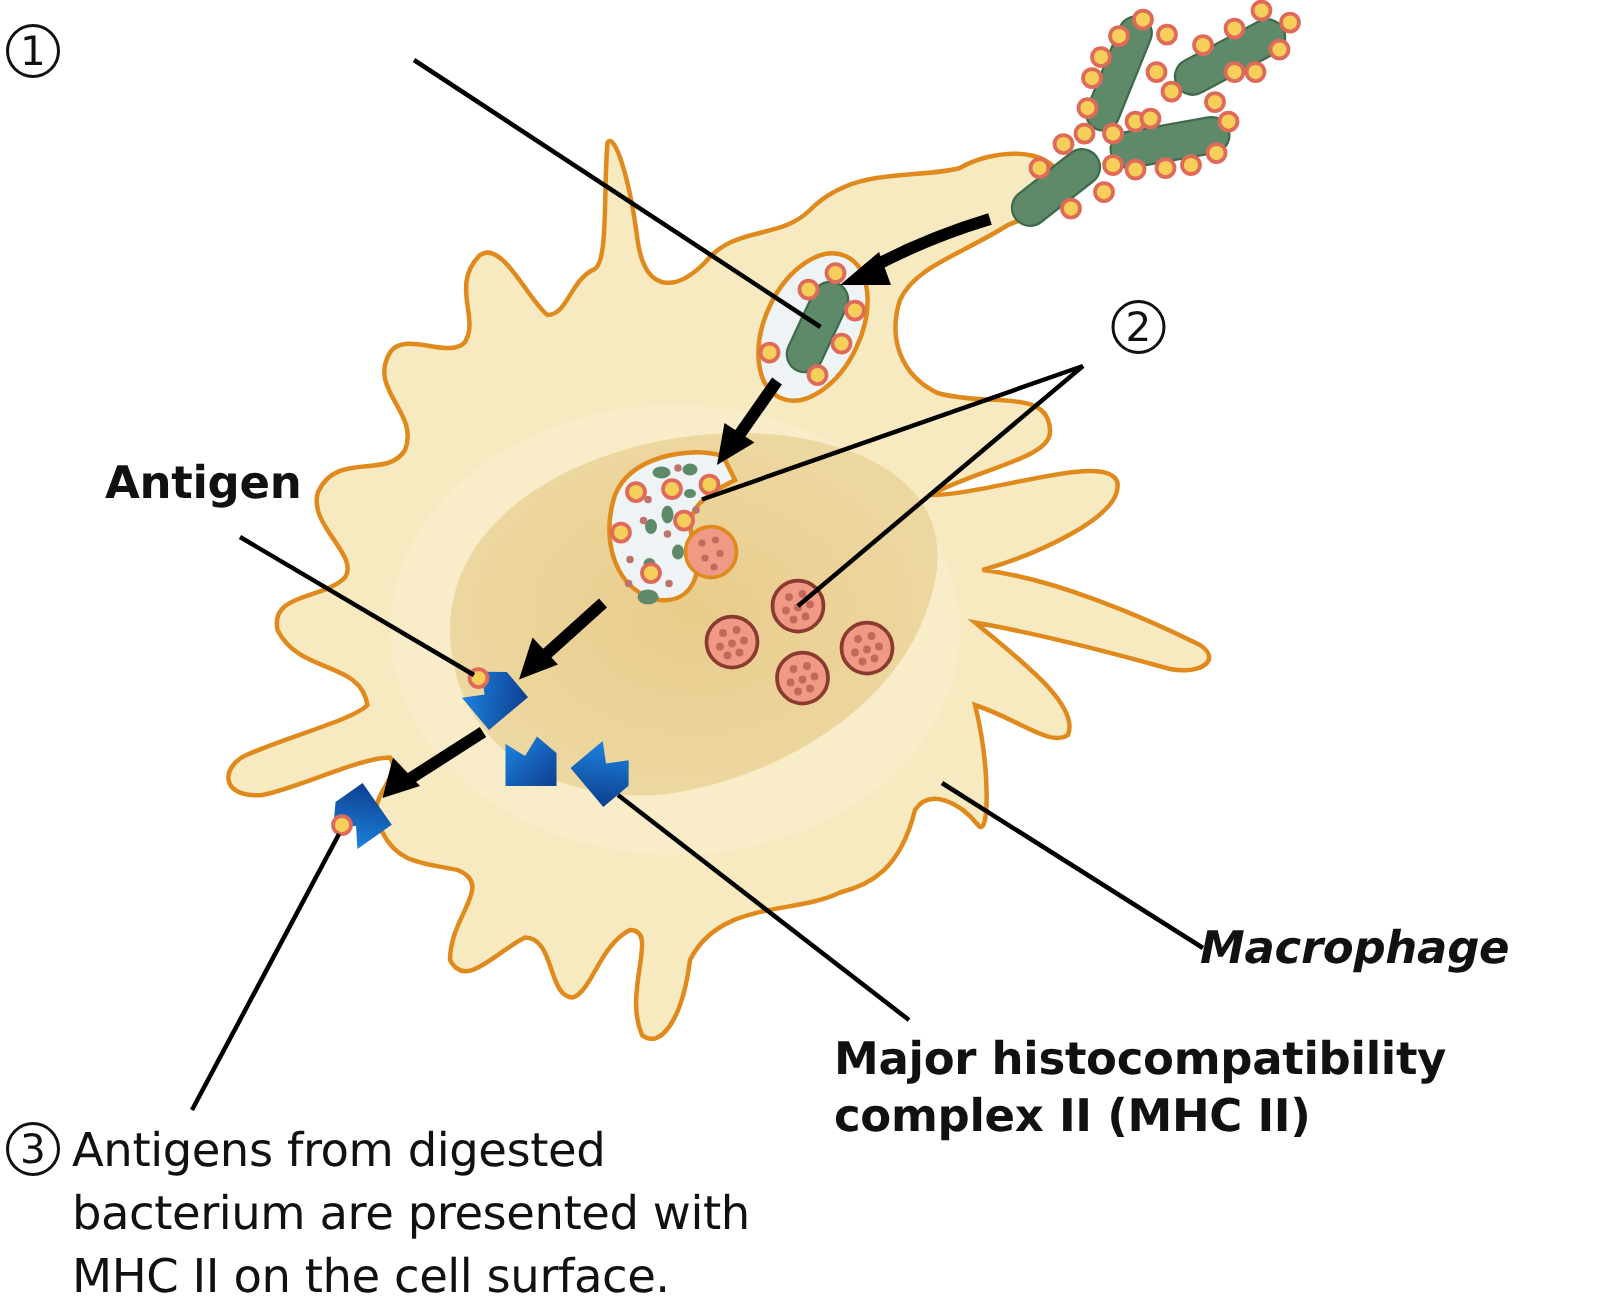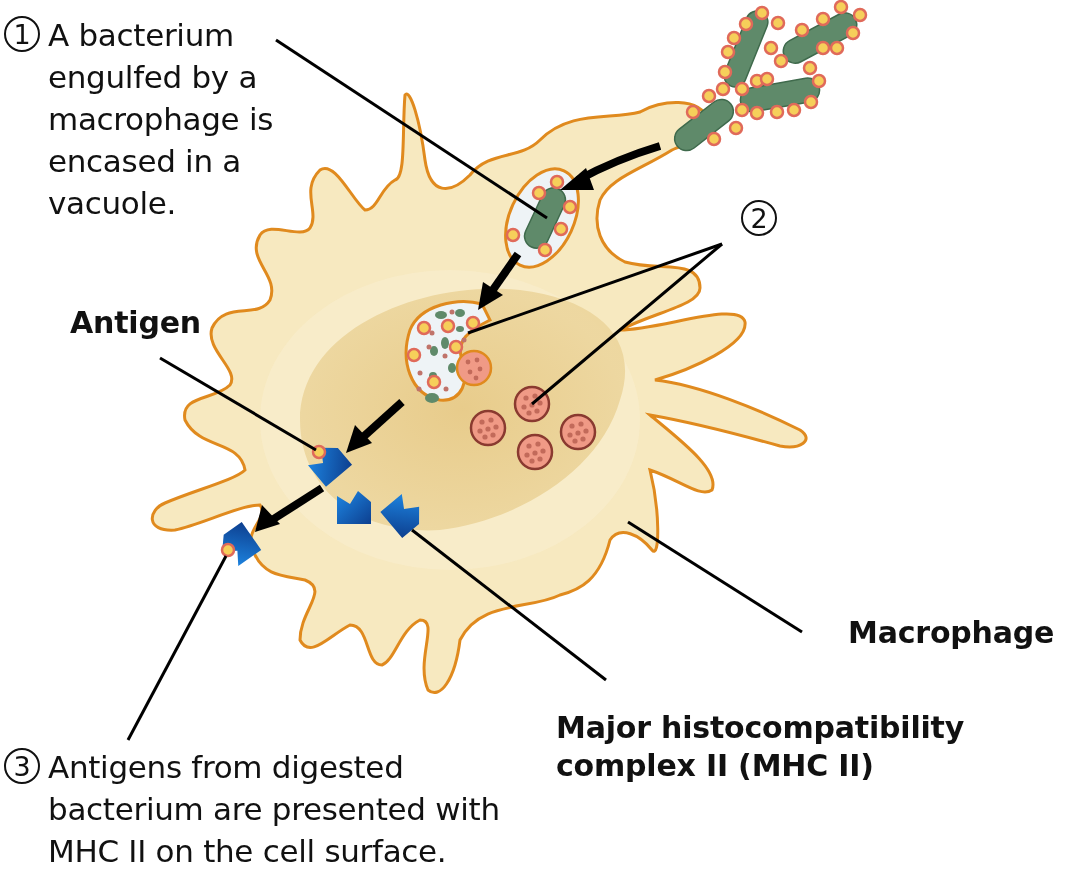--- a/index.html
+++ b/index.html
@@ -177,34 +177,29 @@
     <path d="M722,244 L532,404"></path>
     <path d="M160,358 L316,450"></path>
     <path d="M802,632 L628,522"></path>
     <path d="M606,680 L412,530"></path>
     <path d="M128,740 L226,556"></path>
   </g>
 </svg>
 
 <div class="step" style="left:4px; top:14px;">
   <div class="num">1</div>
-  <div class="txt">A bacterium
-engulfed by a
-macrophage is
-encased in a
-vacuole.</div>
 </div>
 
 <div class="step" style="left:741px; top:198px;">
   <div class="num">2</div>
 </div>
 
 <div class="step" style="left:4px; top:746px;">
   <div class="num">3</div>
   <div class="txt">Antigens from digested
 bacterium are presented with
 MHC II on the cell surface.</div>
 </div>
 
 <div class="lbl" style="left:70px; top:304px;">Antigen</div>
-<div class="lbl" style="left:848px; top:614px;">Macrophage</div>
-<div class="lbl" style="left:556px; top:688px;margin-top:21px;">Major histocompatibility
+<div class="lbl" style="left:800px; top:614px;font-style:italic;">Macrophage</div>
+<div class="lbl" style="left:556px; top:688px;">Major histocompatibility
 complex II (MHC II)</div>
 
 </body></html>

